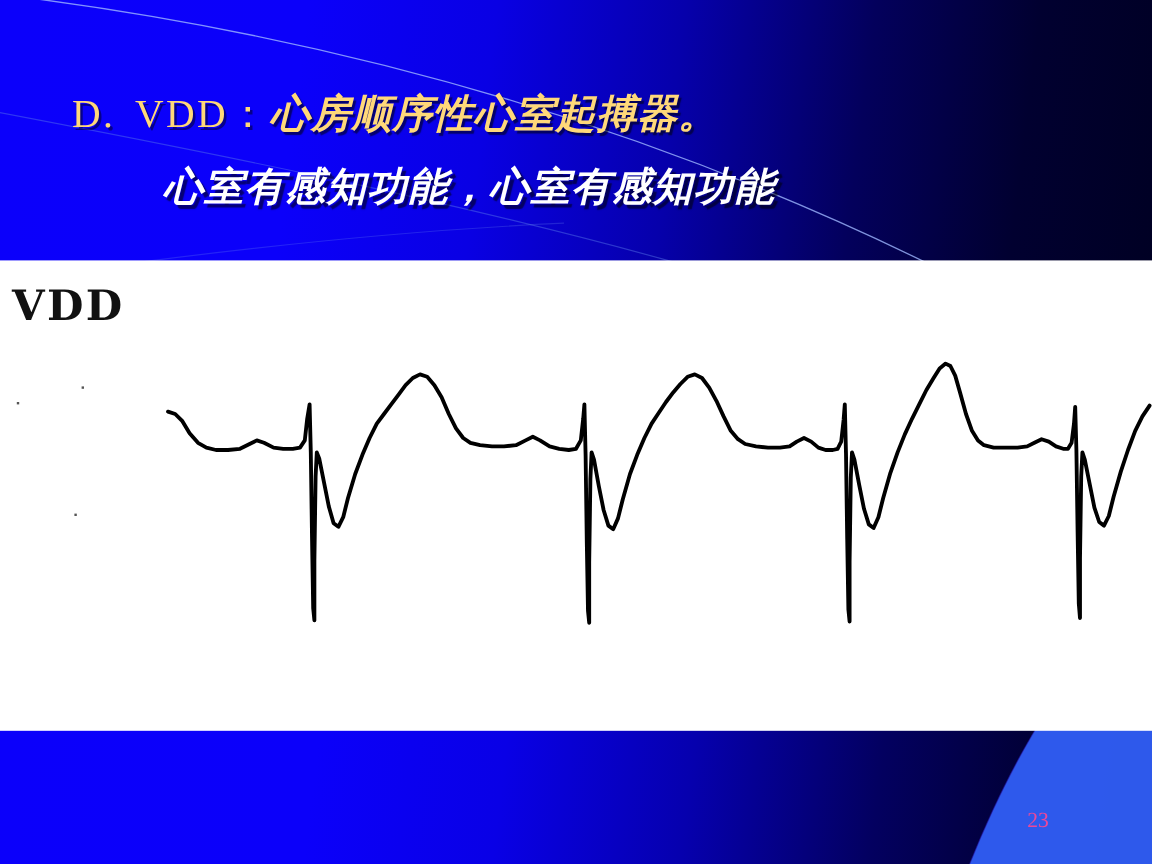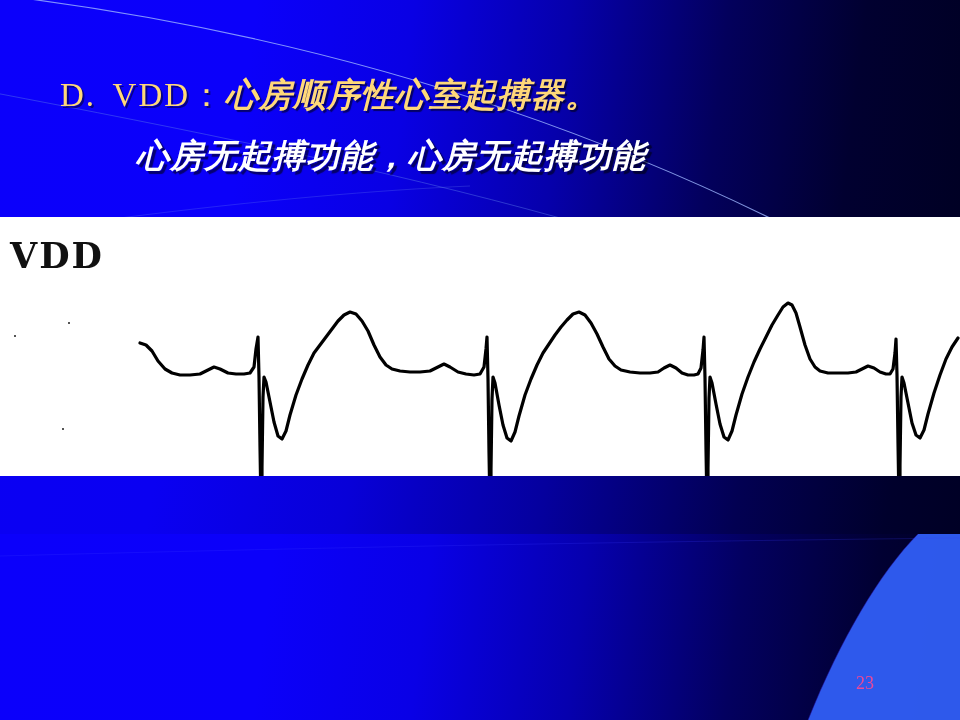--- a/index.html
+++ b/index.html
@@ -103,21 +103,21 @@
     font-style: italic;
     color: #ffffff;
     letter-spacing: 1px;
     text-shadow: 3px 3px 1px rgba(0,0,0,0.55);
   }
 
   
   .ecg-panel {
     position: absolute;
     left: 0; top: 217px;
-    width: 960px; height: 259px;
+    width: 960px; height: 392px;
     background: #ffffff;
     overflow: hidden;
   }
   .ecg-label {
     position: absolute;
     left: 10px;
     top: 18px;
     font-family: "DejaVu Serif", serif;
     font-weight: bold;
     font-size: 35px;
@@ -163,21 +163,21 @@
     <path d="M 918 534 C 880 572, 840 640, 808 720" fill="none" stroke="#21078f" stroke-width="1" opacity="0.5"></path>
 
     <path d="M 0 556 C 300 548, 600 542, 960 538" fill="none" stroke="#3a3aff" stroke-width="1" opacity="0.22"></path>
   </svg>
 
   <div class="header-text">
     <div class="title-line1">
       <span class="lat">D.</span><span class="lat" style="letter-spacing:0;">&nbsp;&nbsp;</span><span class="lat">VDD：</span><span class="cjk-gold">心房顺序性心室起搏器。</span>
     </div>
     <div class="title-line2">
-      <span class="cjk-white">心房无起搏功能，心房无起搏功能</span>
+      <span class="cjk-white">心室有感知功能，心室有感知功能</span>
     </div>
   </div>
 
   <div class="ecg-panel">
 
     <div class="ecg-label">VDD</div>
 
     <div class="speck" style="left:14px; top:118px; width:2px; height:2px;"></div>
     <div class="speck" style="left:68px; top:105px; width:2px; height:2px;"></div>
     <div class="speck" style="left:62px; top:211px; width:2px; height:2px;"></div>

